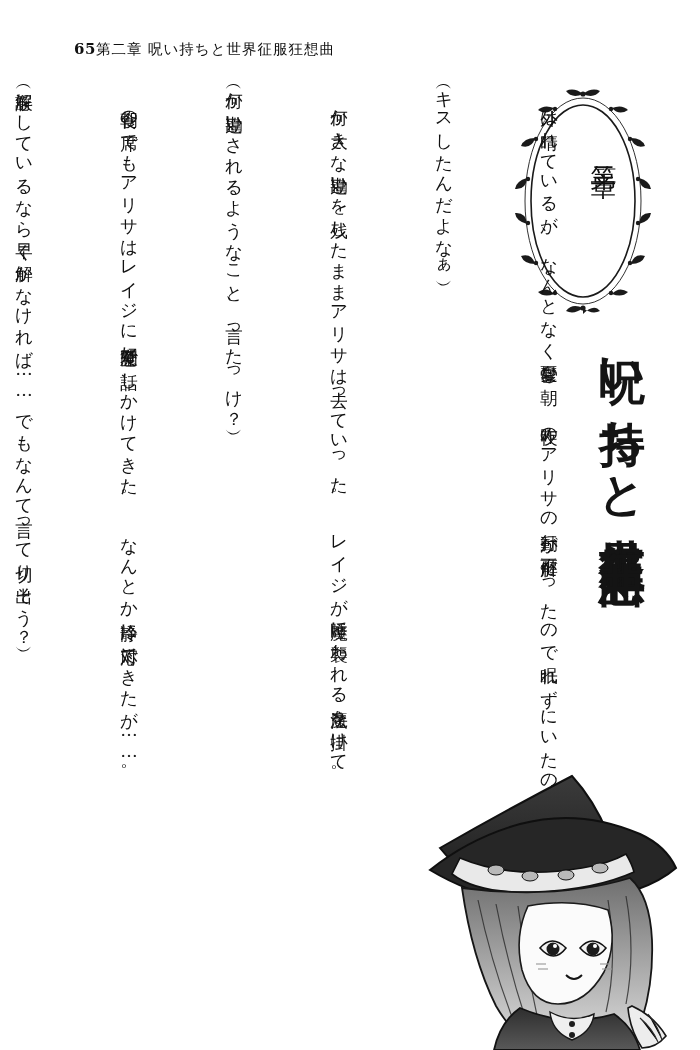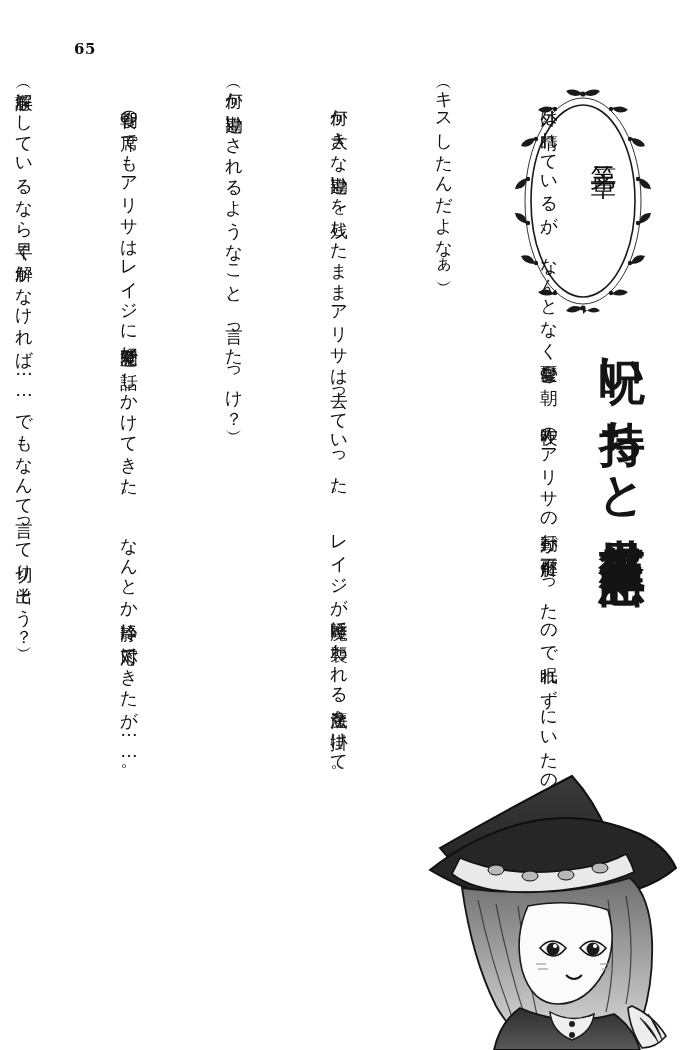--- a/index.html
+++ b/index.html
@@ -121,20 +121,21 @@
     display: block;
   }
 </style>
 </head>
 <body>
 
 <div class="page">
 
   <div class="header">
     <span class="folio">65</span>
+    <span class="runtitle">第二章 呪い持ちと世界征服狂想曲</span>
   </div>
 
   <div class="chapter-block">
 
     <svg class="ornament" viewBox="0 0 150 230">
       <ellipse cx="75" cy="115" rx="52" ry="96" fill="none" stroke="#1a1a1a" stroke-width="1.6"></ellipse>
       <ellipse cx="75" cy="115" rx="58" ry="103" fill="none" stroke="#1a1a1a" stroke-width="0.9"></ellipse>
       <g fill="#1a1a1a">
 
         <g>

